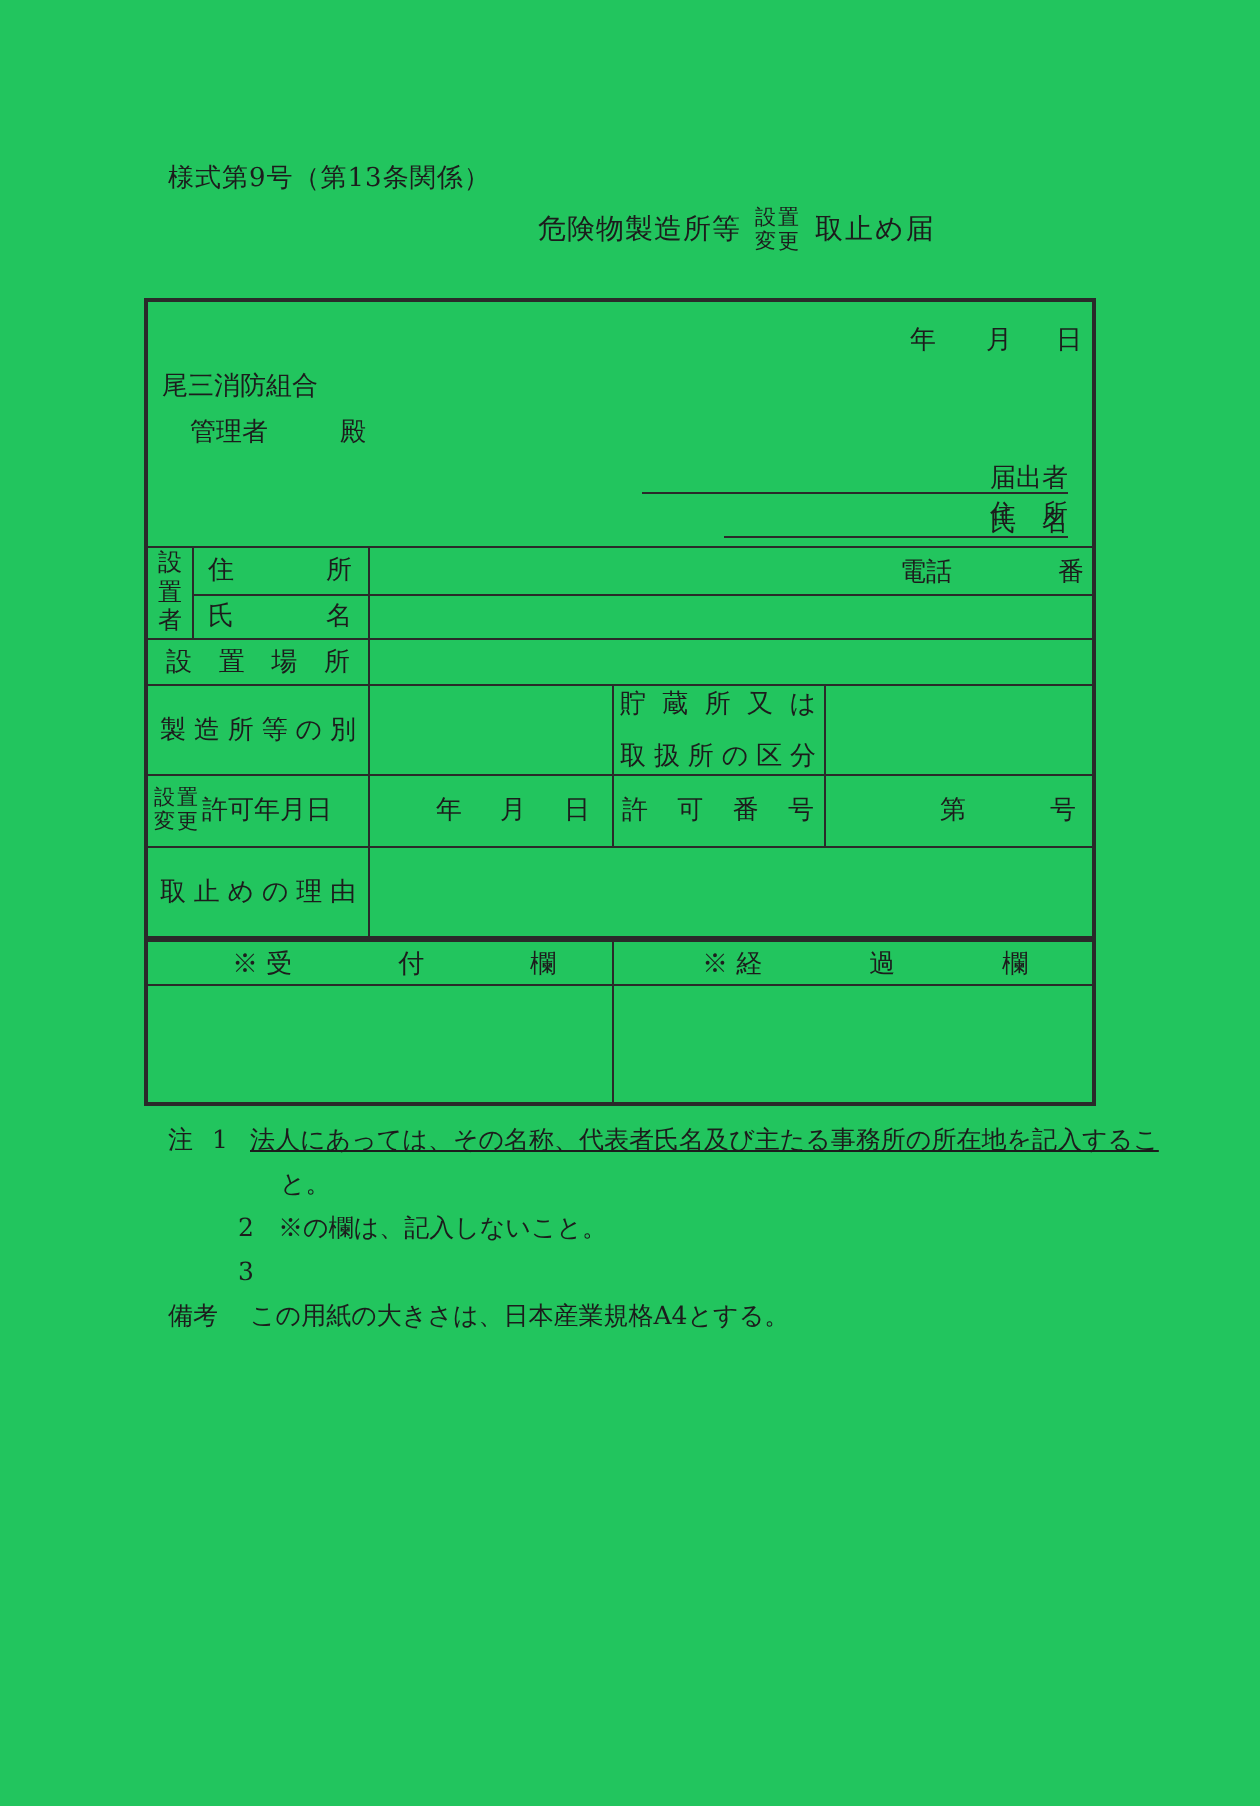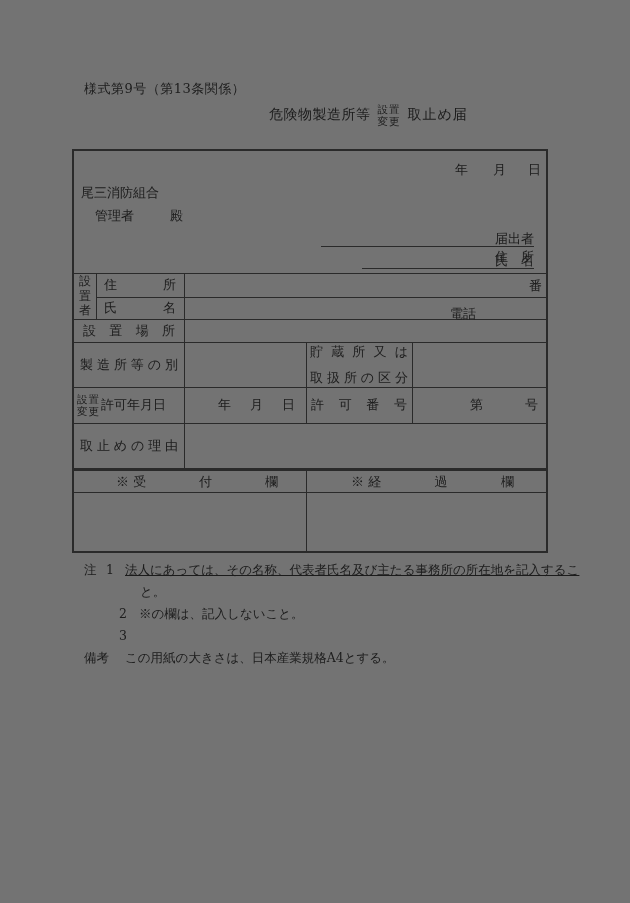--- a/index.html
+++ b/index.html
@@ -1,17 +1,17 @@
 <!DOCTYPE html>
 <html><head>
 <meta charset="utf-8">
 <style>
   html,body{margin:0;padding:0;background:#ffffff;}
   .page{
-    position:relative;width:630px;height:903px;background:#737373;
+    position:relative;width:630px;height:903px;background:#22c55e;
     font-family:"DejaVu Serif","Liberation Serif",serif;
     color:#1c1c1c;overflow:hidden;
   }
   .abs{position:absolute;}
   .ln{position:absolute;background:#2a2a2a;}
   .cell{position:absolute;box-sizing:border-box;font-size:13px;}
   .jc{display:flex;justify-content:space-between;align-items:center;}
   .jc span{white-space:pre;}
   .form-no{font-size:13px;letter-spacing:0.5px;}
   .title-row{display:flex;align-items:center;margin-left:36px;}
@@ -82,21 +82,21 @@
     <div class="cell vlabel" style="left:0;top:122px;width:22px;height:46px;">
         <span>設</span>
         <span>置</span>
         <span>者</span>
       </div>
     <div class="cell jc" style="left:22px;top:122px;width:88px;height:24px;padding:0 8px;">
         <span>住</span>
         <span>所</span>
       </div>
     <div class="cell" style="left:110px;top:122px;width:362px;height:24px;">
-      <span class="abs" style="left:266px;top:4px;margin-top:28px;">電話</span>
+      <span class="abs" style="left:266px;top:4px;">電話</span>
       <span class="abs" style="right:4px;top:4px;">番</span>
     </div>
     <div class="cell jc" style="left:22px;top:146px;width:88px;height:22px;padding:0 8px;">
         <span>氏</span>
         <span>名</span>
       </div>
     <div class="cell" style="left:110px;top:146px;width:362px;height:22px;"></div>
 
     <div class="cell jc" style="left:0;top:168px;width:110px;height:23px;padding:0 9px;">
         <span>設</span>

